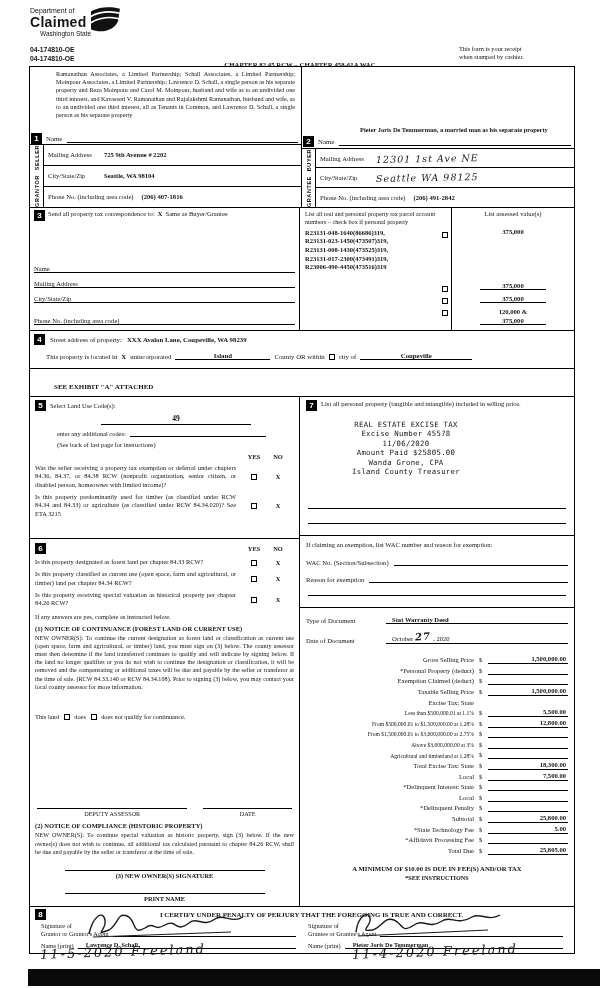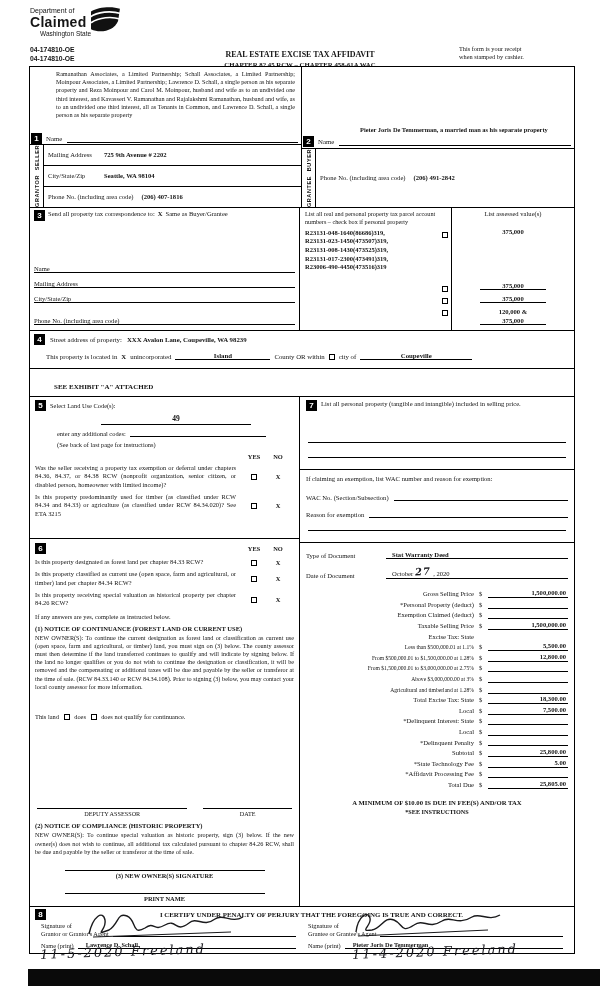--- a/index.html
+++ b/index.html
@@ -153,21 +153,20 @@
     <svg width="34" height="28" viewBox="0 0 36 30">
       <path d="M3,6 C10,1 26,0 34,3 L32,16 C28,26 14,30 3,25 Z" fill="#111"></path>
       <path d="M2,12 C10,6 24,5 35,8" stroke="#fff" stroke-width="1.8" fill="none"></path>
       <path d="M3,18 C12,12 25,11 34,14" stroke="#fff" stroke-width="1.8" fill="none"></path>
     </svg>
   </span>
   <div class="formnos">
     <div>04-174810-OE</div>
     <div>04-174810-OE</div>
   </div>
-  <div class="title">REAL ESTATE EXCISE TAX AFFIDAVIT</div>
   <div class="subtitle">CHAPTER 82.45 RCW – CHAPTER 458-61A WAC</div>
   <div class="receipt">
     <div>This form is your receipt</div>
     <div>when stamped by cashier.</div>
   </div>
 
   <div class="formwrap">
 
     <div class="box parties">
       <div class="party seller">
@@ -204,20 +203,28 @@
           <span class="badge">2</span>
           <span class="nlbl">Name</span>
           <span class="line"></span>
         </div>
         <div class="fields">
           <div class="strip">
             <span>BUYER</span>
             <span>GRANTEE</span>
           </div>
           <div class="fieldcol">
+            <div class="frow2">
+              <span class="flabel">Mailing Address</span>
+              <span class="hand addr">12301 1st Ave NE</span>
+            </div>
+            <div class="frow2">
+              <span class="flabel">City/State/Zip</span>
+              <span class="hand city">Seattle WA 98125</span>
+            </div>
             <div class="frow2">
               <span class="flabel wide">Phone No. (including area code)</span>
               <span class="fval">(206) 491-2842</span>
             </div>
           </div>
         </div>
       </div>
     </div>
 
     <div class="box row2">
@@ -367,20 +374,28 @@
           <div class="centlab">(3) NEW OWNER(S) SIGNATURE</div>
           <div class="centline"></div>
           <div class="centlab">PRINT NAME</div>
         </div>
       </div>
 
       <div class="s7">
         <div class="s7-head">
           <span class="badge">7</span>
           <span>List all personal property (tangible and intangible) included in selling price.</span>
+        </div>
+        <div class="stamp">
+          <div>REAL ESTATE EXCISE TAX</div>
+          <div>Excise Number 45578</div>
+          <div>11/06/2020</div>
+          <div>Amount Paid $25805.00</div>
+          <div>Wanda Grone, CPA</div>
+          <div>Island County Treasurer</div>
         </div>
         <div class="bl first"></div>
         <div class="bl"></div>
         <div class="hr"></div>
         <div class="exi">If claiming an exemption, list WAC number and reason for exemption:</div>
         <div class="wrow">
           <span>WAC No. (Section/Subsection)</span>
           <span class="line"></span>
         </div>
         <div class="wrow">

